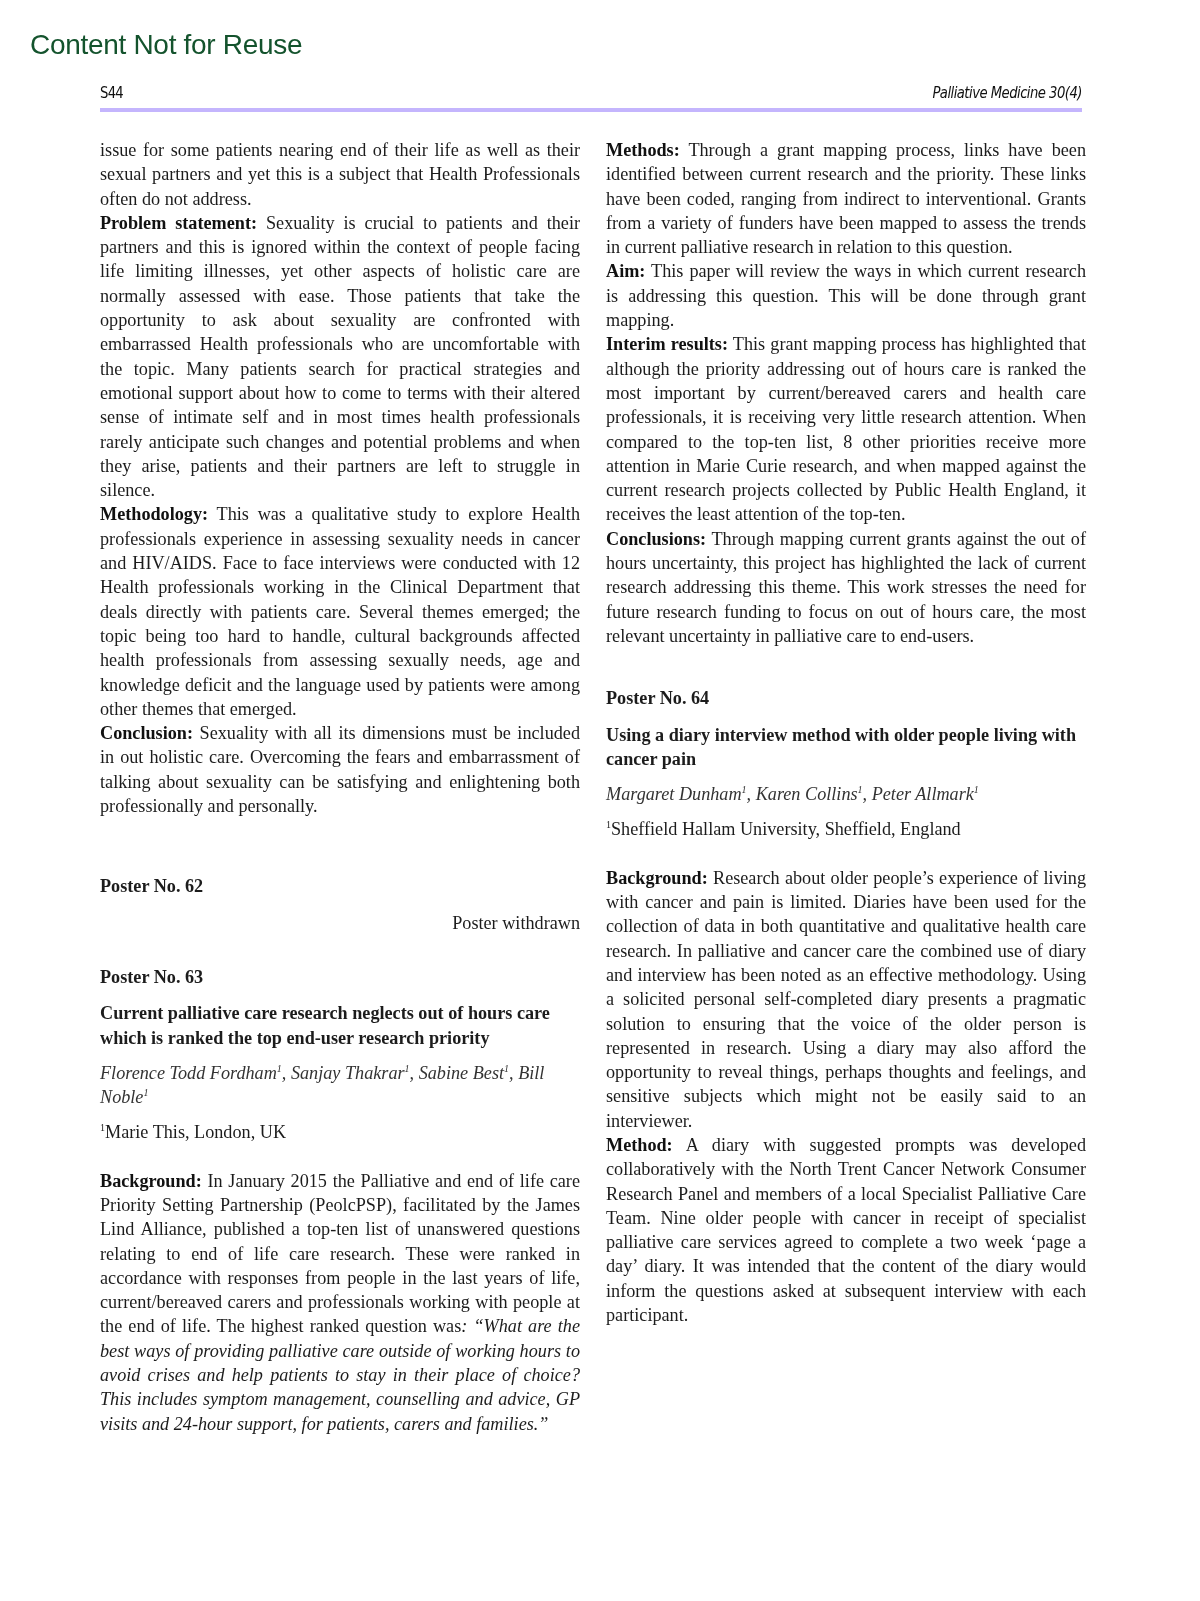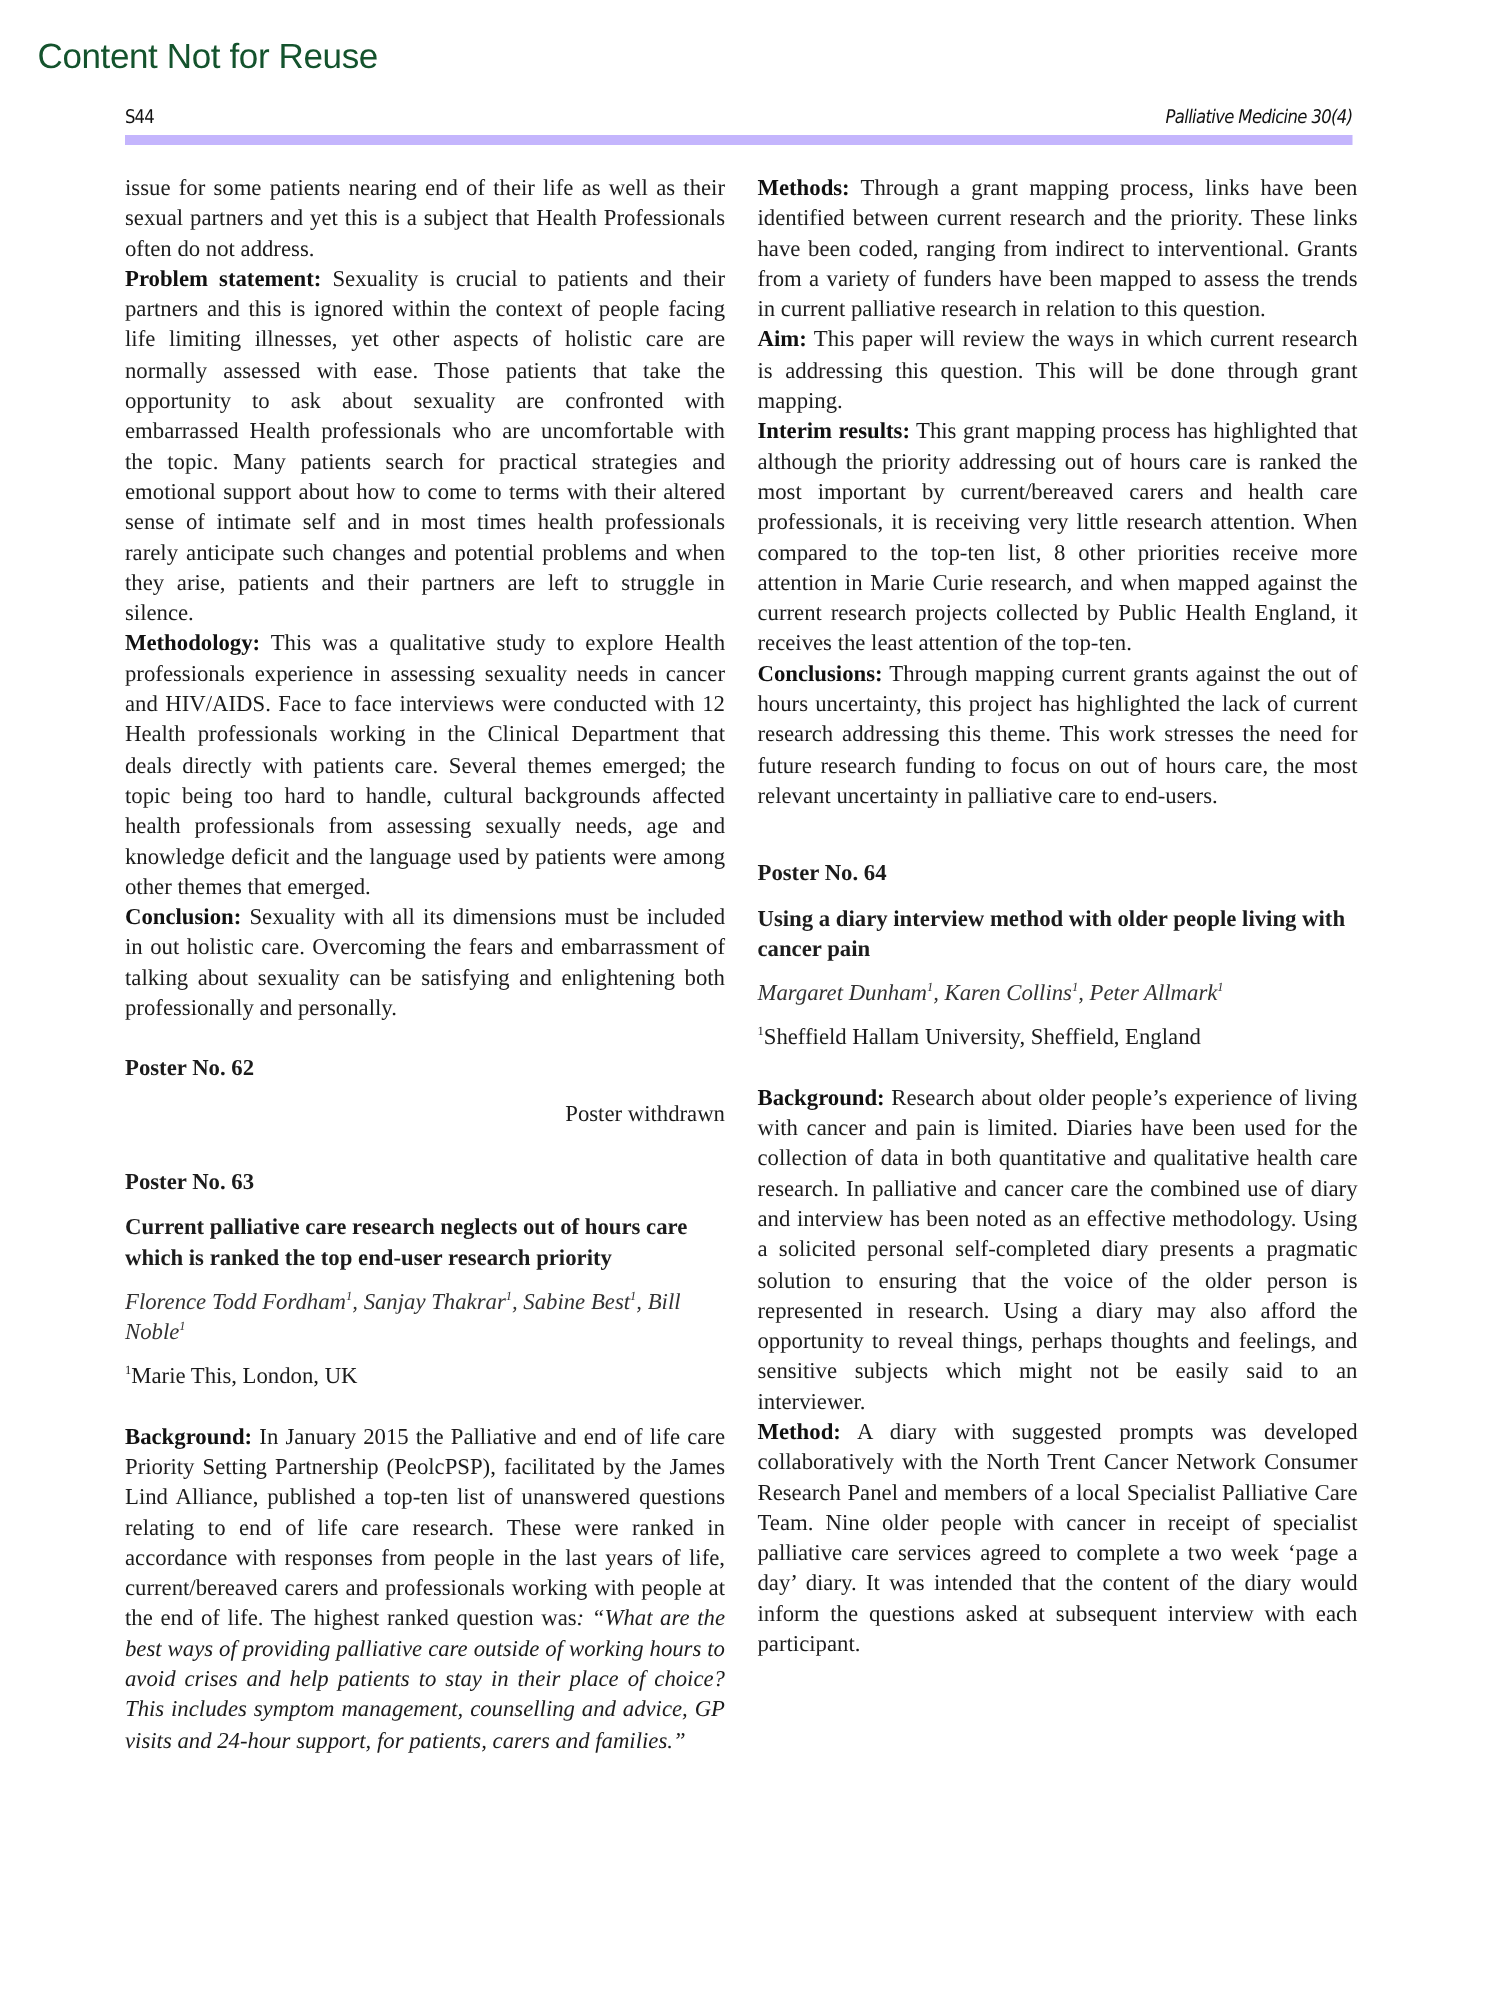--- a/index.html
+++ b/index.html
@@ -3,21 +3,21 @@
 <meta charset="utf-8">
 <style>
   html, body { margin: 0; padding: 0; background: #ffffff; }
   body { width: 1200px; height: 1601px; position: relative; overflow: hidden; color: #1a1a1a; }
   .watermark {
     position: absolute; left: 30px; top: 29px;
     font-family: "Liberation Sans", sans-serif; font-size: 28px; color: #14532d; letter-spacing: -0.3px;
   }
   .running-head {
     position: absolute; left: 100px; top: 80px; width: 982px; height: 28px;
-    border-bottom: 8px solid #c4b5fd;
+    border-bottom: 4px solid #c4b5fd;
     font-family: "DejaVu Sans", sans-serif; font-size: 15px; color: #111;
   }
   .running-head .page-no { position: absolute; left: 0; top: 4px; letter-spacing: -0.8px; transform: scaleX(0.88); transform-origin: left; }
   .running-head .journal { position: absolute; right: 0; top: 4px; font-style: italic; letter-spacing: -0.6px; transform: scaleX(0.88); transform-origin: right; }
   .col {
     position: absolute; top: 138px; width: 480px;
     font-family: "Liberation Serif", serif; font-size: 18.2px; line-height: 24.3px;
     text-align: justify; hyphens: manual; color: #1c1c1c;
   }
   .col.left { left: 100px; }
@@ -40,21 +40,21 @@
   <span class="page-no">S44</span>
   <span class="journal">Palliative Medicine 30(4)</span>
 </div>
 
 <div class="col left">
   <p>issue for some patients nearing end of their life as well as their sexual partners and yet this is a subject that Health Professionals often do not address.</p>
   <p><b>Problem statement:</b><span> Sexuality is crucial to patients and their partners and this is ignored within the context of peo­ple facing life limiting illnesses, yet other aspects of holis­tic care are normally assessed with ease. Those patients that take the opportunity to ask about sexuality are con­fronted with embarrassed Health professionals who are uncomfortable with the topic. Many patients search for practical strategies and emotional support about how to come to terms with their altered sense of intimate self and in most times health professionals rarely anticipate such changes and potential problems and when they arise, patients and their partners are left to struggle in silence.</span></p>
   <p><b>Methodology:</b><span> This was a qualitative study to explore Health professionals experience in assessing sexuality needs in cancer and HIV/AIDS. Face to face interviews were con­ducted with 12 Health professionals working in the Clinical Department that deals directly with patients care. Several themes emerged; the topic being too hard to handle, cultural backgrounds affected health professionals from assessing sexually needs, age and knowledge deficit and the language used by patients were among other themes that emerged.</span></p>
   <p><b>Conclusion:</b><span> Sexuality with all its dimensions must be included in out holistic care. Overcoming the fears and embarrassment of talking about sexuality can be satisfying and enlightening both professionally and personally.</span></p>
 
-  <p class="poster-no" style="margin-top:24px;">Poster No. 62</p>
+  <p class="poster-no" style="margin-top:56px;">Poster No. 62</p>
   <p style="margin-top:12px;text-align:right;">Poster withdrawn</p>
 
   <p class="poster-no" style="margin-top:30px;">Poster No. 63</p>
   <p class="poster-title" style="margin-top:12px;">Current palliative care research neglects out of hours care which is ranked the top end-user research priority</p>
   <p class="authors" style="margin-top:11px;">
     <span>Florence Todd Fordham</span><sup>1</sup><span>, </span><span>Sanjay Thakrar</span><sup>1</sup><span>, </span><span>Sabine Best</span><sup>1</sup><span>, </span><span>Bill Noble</span><sup>1</sup>
   </p>
   <p class="affil" style="margin-top:11px;"><sup>1</sup><span>Marie This, London, UK</span></p>
   <p style="margin-top:24px;"><b>Background:</b><span> In January 2015 the Palliative and end of life care Priority Setting Partnership (PeolcPSP), facilitated by the James Lind Alliance, published a top-ten list of unan­swered questions relating to end of life care research. These were ranked in accordance with responses from people in the last years of life, current/bereaved carers and profes­sionals working with people at the end of life. The highest ranked question was</span><span class="quote">:</span><span class="quote"> “What are the best ways of providing palliative care outside of working hours to avoid crises and help patients to stay in their place of choice? This includes symptom management, counselling and advice, GP visits and 24-hour support, for patients, carers and families.”</span></p>
 </div>

